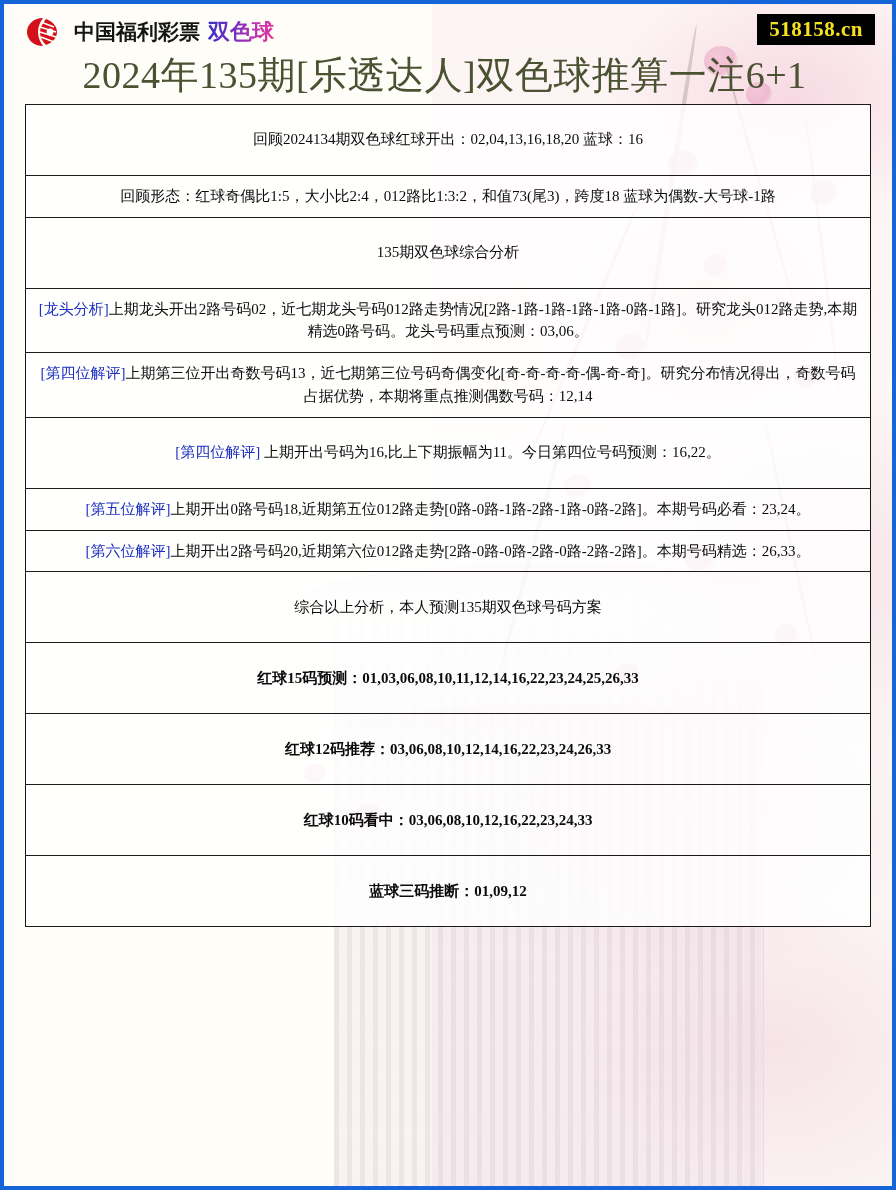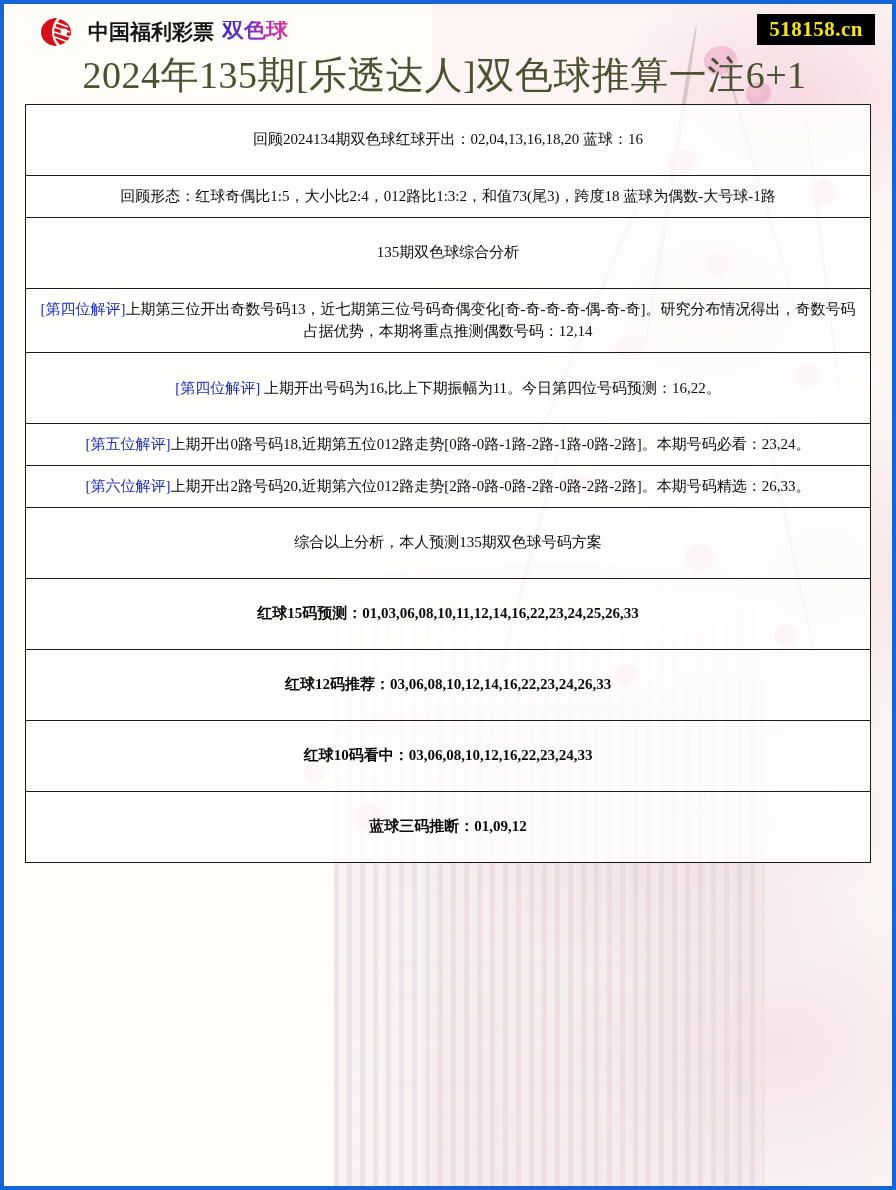--- a/index.html
+++ b/index.html
@@ -78,42 +78,41 @@
     background: radial-gradient(circle at 38% 34%, rgba(244,196,214,0.92), rgba(228,154,188,0.52) 58%, rgba(232,170,196,0.10) 78%);
   }
 
   
   .header {
     position: relative;
     z-index: 2;
     height: 50px;
     padding: 12px 8px 0 22px;
     box-sizing: border-box;
-    margin-left: 14px;
   }
   .logo-wrap {
     display: flex;
     align-items: center;
     gap: 8px;
   }
   .logo-mark {
     width: 40px; height: 32px;
     position: relative;
     flex: 0 0 auto;
   }
   .logo-text-cn {
     font-family: "DejaVu Sans", "Liberation Sans", sans-serif;
     font-size: 21px;
     font-weight: 700;
     color: #141414;
     letter-spacing: 0px;
     line-height: 1;
   }
   .logo-text-ssq {
-    font-family: Liberation Mono, monospace;
+    font-family: Liberation Serif, serif;
     font-size: 22px;
     font-weight: 700;
     line-height: 1;
     background: linear-gradient(90deg, #3b2fc9 0%, #7a2fc0 42%, #c02fb0 72%, #e0309a 100%);
     -webkit-background-clip: text;
             background-clip: text;
     color: transparent;
     -webkit-text-fill-color: transparent;
   }
   .site-badge {
@@ -233,20 +232,23 @@
         <td class="center tall">回顾2024134期双色球红球开出：02,04,13,16,18,20 蓝球：16</td>
       </tr>
       <tr>
         <td class="para">回顾形态：红球奇偶比1:5，大小比2:4，012路比1:3:2，和值73(尾3)，跨度18 蓝球为偶数-大号球-1路</td>
       </tr>
       <tr>
         <td class="center tall">135期双色球综合分析</td>
       </tr>
 
       <tr>
+        <td class="para"><span class="lbl-blue sp">[龙头分析]</span><span class="sp">上期龙头开出2路号码02，近七期龙头号码012路走势情况[2路-1路-1路-1路-1路-0路-1路]。研究龙头012路走势,本期精选0路号码。龙头号码重点预测：03,06。</span></td>
+      </tr>
+      <tr>
         <td class="para"><span class="lbl-blue sp">[第四位解评]</span><span class="sp">上期第三位开出奇数号码13，近七期第三位号码奇偶变化[奇-奇-奇-奇-偶-奇-奇]。研究分布情况得出，奇数号码占据优势，本期将重点推测偶数号码：12,14</span></td>
       </tr>
       <tr>
         <td class="para tall"><span class="lbl-blue sp">[第四位解评]</span><span class="sp"> 上期开出号码为16,比上下期振幅为11。今日第四位号码预测：16,22。</span></td>
       </tr>
       <tr>
         <td class="para"><span class="lbl-blue sp">[第五位解评]</span><span class="sp">上期开出0路号码18,近期第五位012路走势[0路-0路-1路-2路-1路-0路-2路]。本期号码必看：23,24。</span></td>
       </tr>
       <tr>
         <td class="para"><span class="lbl-blue sp">[第六位解评]</span><span class="sp">上期开出2路号码20,近期第六位012路走势[2路-0路-0路-2路-0路-2路-2路]。本期号码精选：26,33。</span></td>

